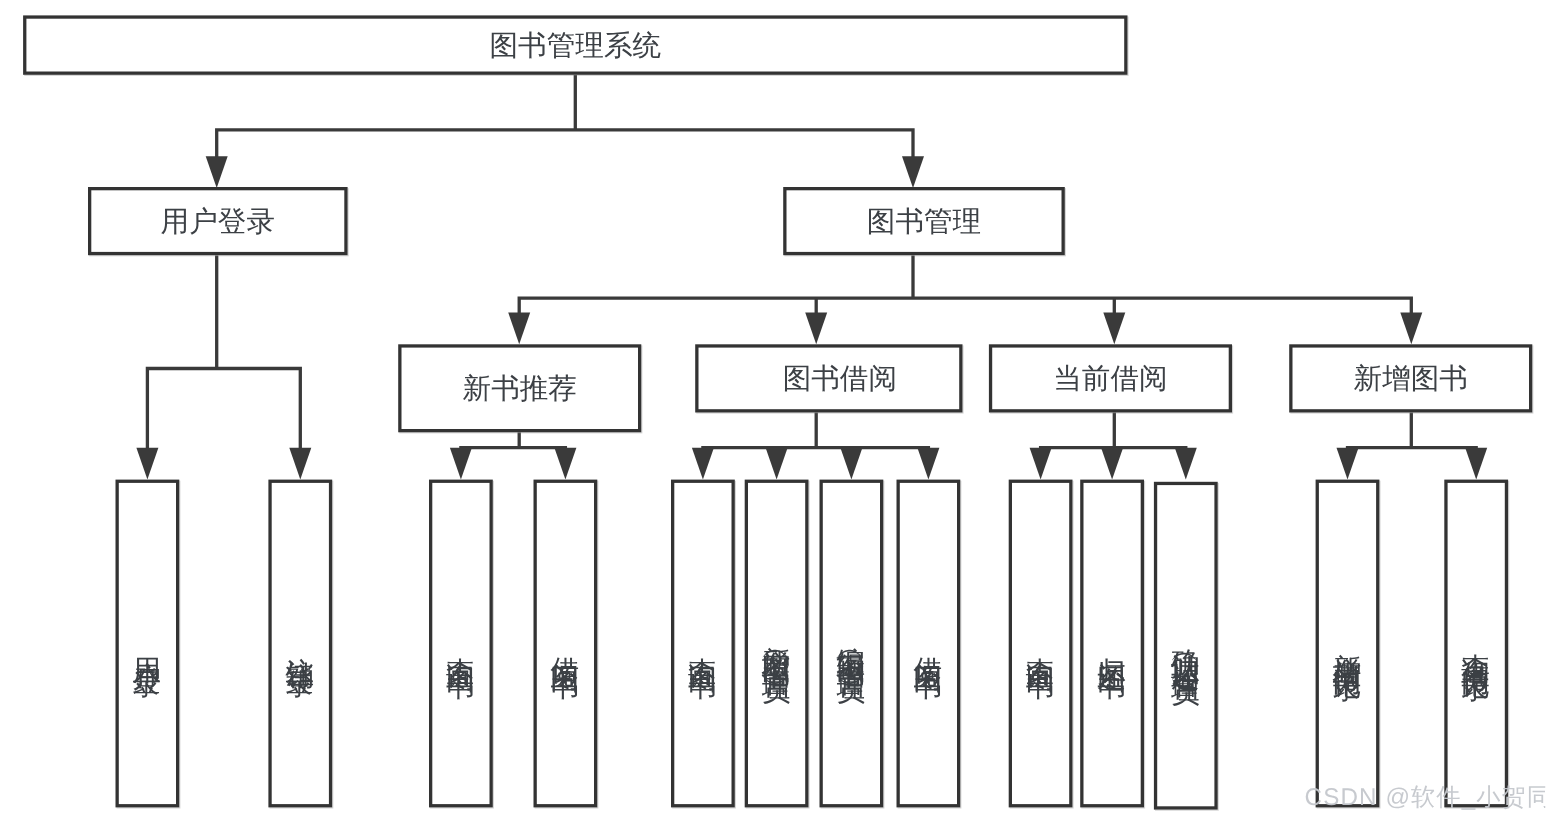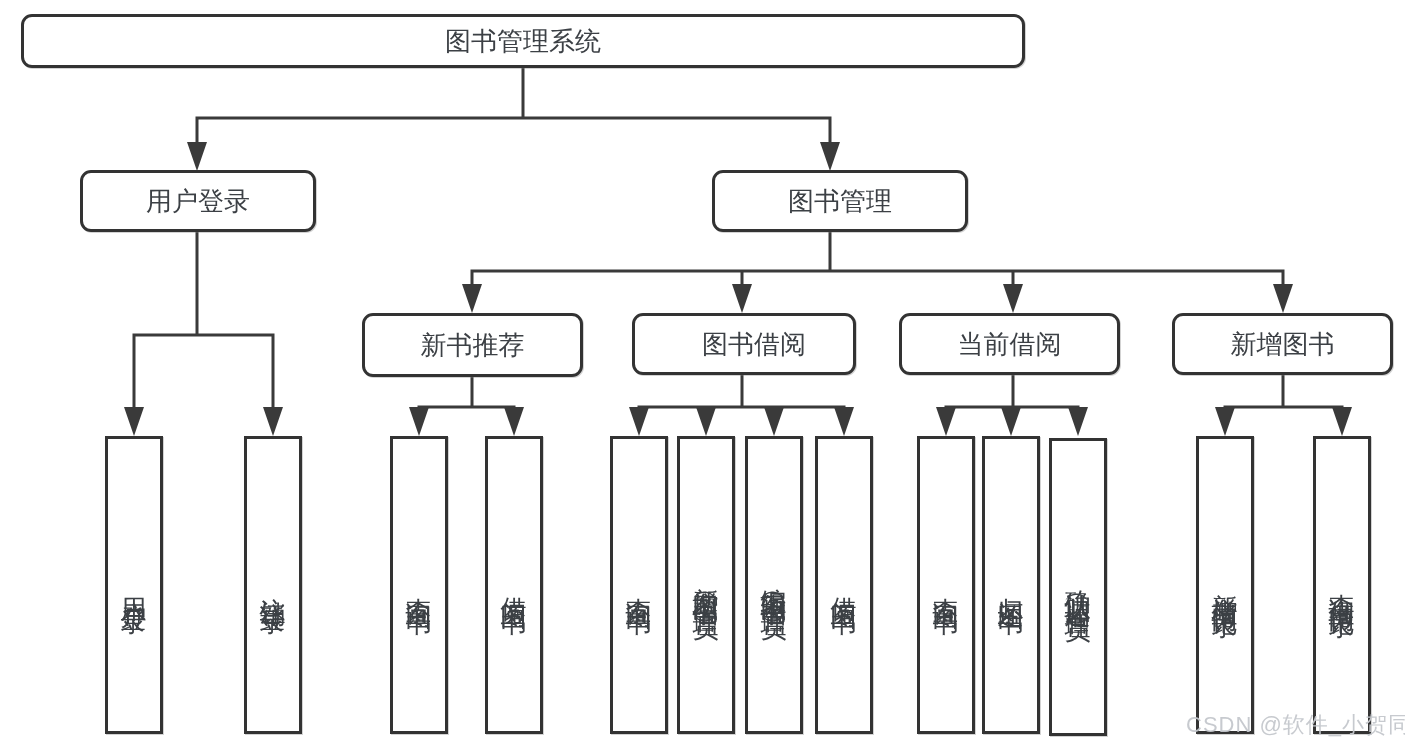--- a/index.html
+++ b/index.html
@@ -30,21 +30,20 @@
     display: flex;
     align-items: center;
     justify-content: center;
     z-index: 2;
     box-shadow: 1px 1px 0 rgba(130,130,130,0.35);
   }
   .hbox {
     font-size: 26px;
     line-height: 1;
     white-space: nowrap;
-    border-radius: 11px;
   }
   .vbox {
     writing-mode: vertical-rl;
     text-orientation: mixed;
     font-size: 26px;
     letter-spacing: 4px;
     line-height: 1;
   }
   .watermark {
     position: absolute;
@@ -102,22 +101,22 @@
       <polygon points="1215,407 1235,407 1225,436"></polygon>
       <polygon points="1332,407 1352,407 1342,436"></polygon>
     </g>
   </svg>
 
   <div class="node hbox" style="left:21px; top:14px; width:1004px; height:54px;">图书管理系统</div>
 
   <div class="node hbox" style="left:80px; top:170px; width:236px; height:62px;">用户登录</div>
   <div class="node hbox" style="left:712px; top:170px; width:256px; height:62px;">图书管理</div>
 
-  <div class="node hbox" style="left:362px; top:313px; width:221px; height:64px;">新书推荐</div>
-  <div class="node hbox" style="left:632px; top:313px; width:224px; height:62px;padding-left:20px;">图书借阅</div>
+  <div class="node hbox" style="left:362px; top:313px; width:221px; height:80px;">新书推荐</div>
+  <div class="node hbox" style="left:632px; top:313px; width:243px; height:62px;padding-left:20px;">图书借阅</div>
   <div class="node hbox" style="left:899px; top:313px; width:221px; height:62px;">当前借阅</div>
   <div class="node hbox" style="left:1172px; top:313px; width:221px; height:62px;">新增图书</div>
 
   <div class="node vbox" style="left:105px; top:436px; width:58px; height:298px;">用户登录</div>
   <div class="node vbox" style="left:244px; top:436px; width:58px; height:298px;">注销登录</div>
 
   <div class="node vbox" style="left:390px; top:436px; width:58px; height:298px;">查询图书</div>
   <div class="node vbox" style="left:485px; top:436px; width:58px; height:298px;">借阅图书</div>
 
   <div class="node vbox" style="left:610px; top:436px; width:58px; height:298px;">查询图书</div>

